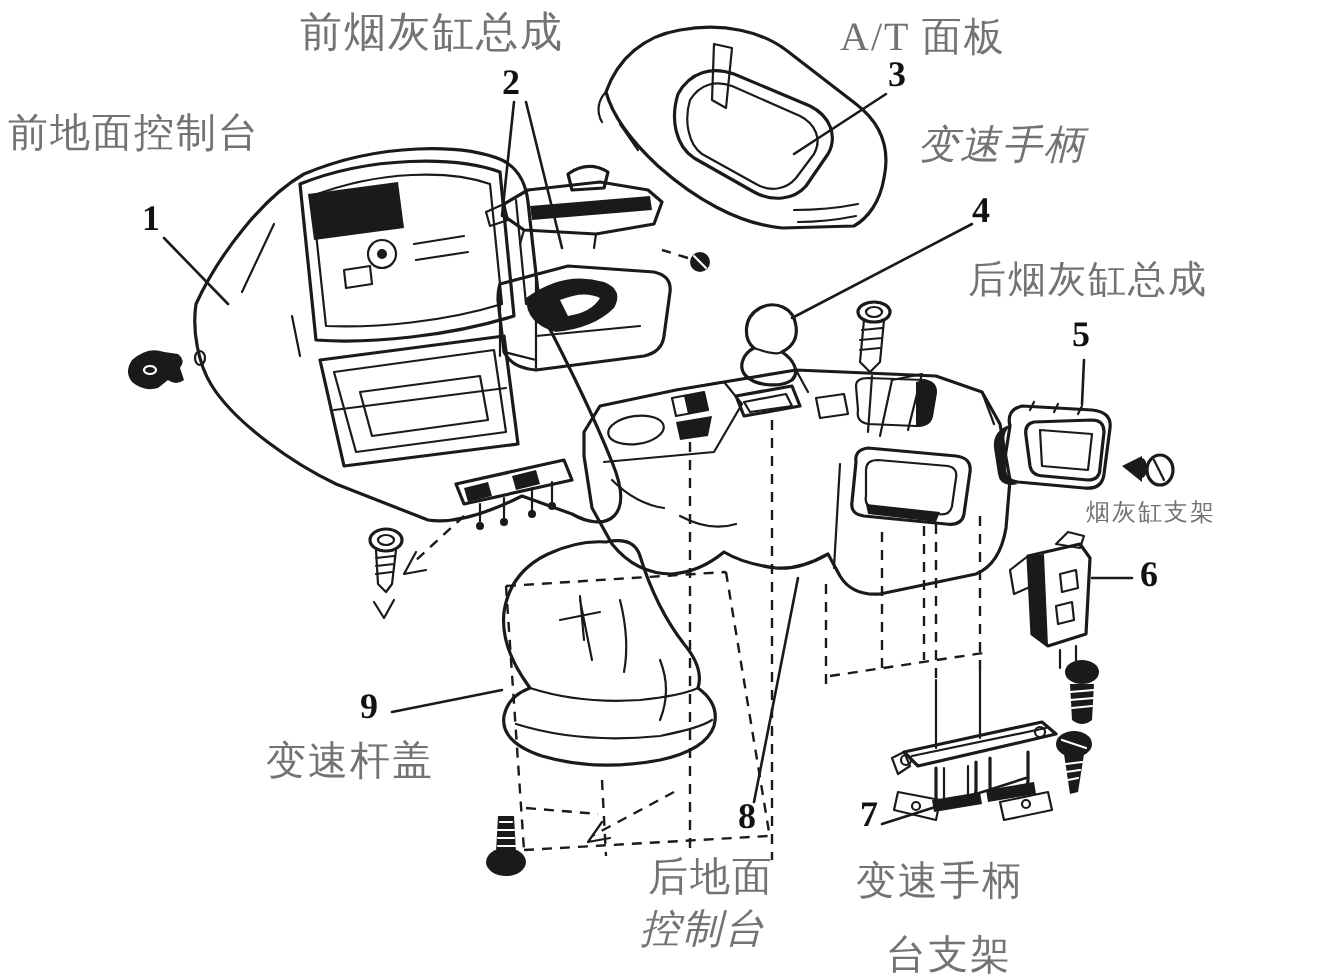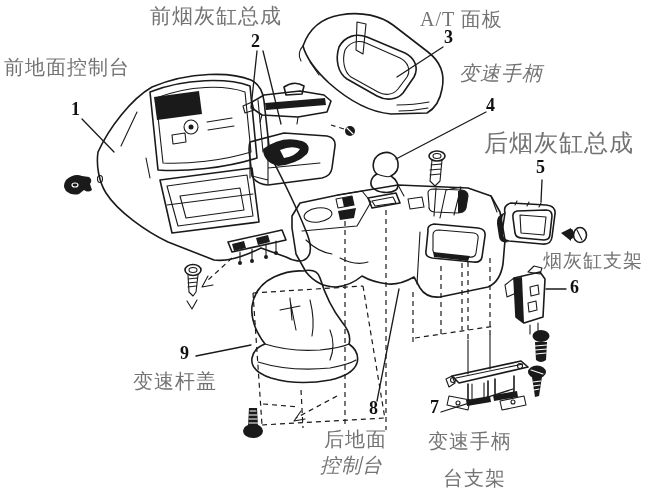--- a/index.html
+++ b/index.html
@@ -248,24 +248,24 @@
 
   <div class="cjk-label" style="left:150px;top:4px;font-size:21px;">前烟灰缸总成</div>
   <div class="part-num" style="left:251px;top:32px;">2</div>
 
   <div class="cjk-label" style="left:420px;top:8px;">A/T 面板</div>
   <div class="part-num" style="left:444px;top:28px;">3</div>
 
   <div class="cjk-label" style="left:459px;top:62px;font-style:italic;">变速手柄</div>
   <div class="part-num" style="left:486px;top:96px;">4</div>
 
-  <div class="cjk-label" style="left:484px;top:130px;font-size:24px;">后烟灰缸总成</div>
+  <div class="cjk-label" style="left:484px;top:130px;font-size:19px;">后烟灰缸总成</div>
   <div class="part-num" style="left:536px;top:158px;">5</div>
 
-  <div class="cjk-label" style="left:543px;top:250px;font-size:19px;">烟灰缸支架</div>
+  <div class="cjk-label" style="left:543px;top:250px;font-size:12px;">烟灰缸支架</div>
   <div class="part-num" style="left:570px;top:278px;">6</div>
 
   <div class="part-num" style="left:430px;top:398px;">7</div>
   <div class="cjk-label two-line" style="left:428px;top:430px;">变速手柄</div>
   <div class="cjk-label two-line" style="left:443px;top:456px;margin-top:11px;">台支架</div>
 
   <div class="part-num" style="left:369px;top:399px;">8</div>
   <div class="cjk-label two-line" style="left:324px;top:428px;">后地面</div>
   <div class="cjk-label two-line" style="left:320px;top:454px;font-style:italic;">控制台</div>
 

